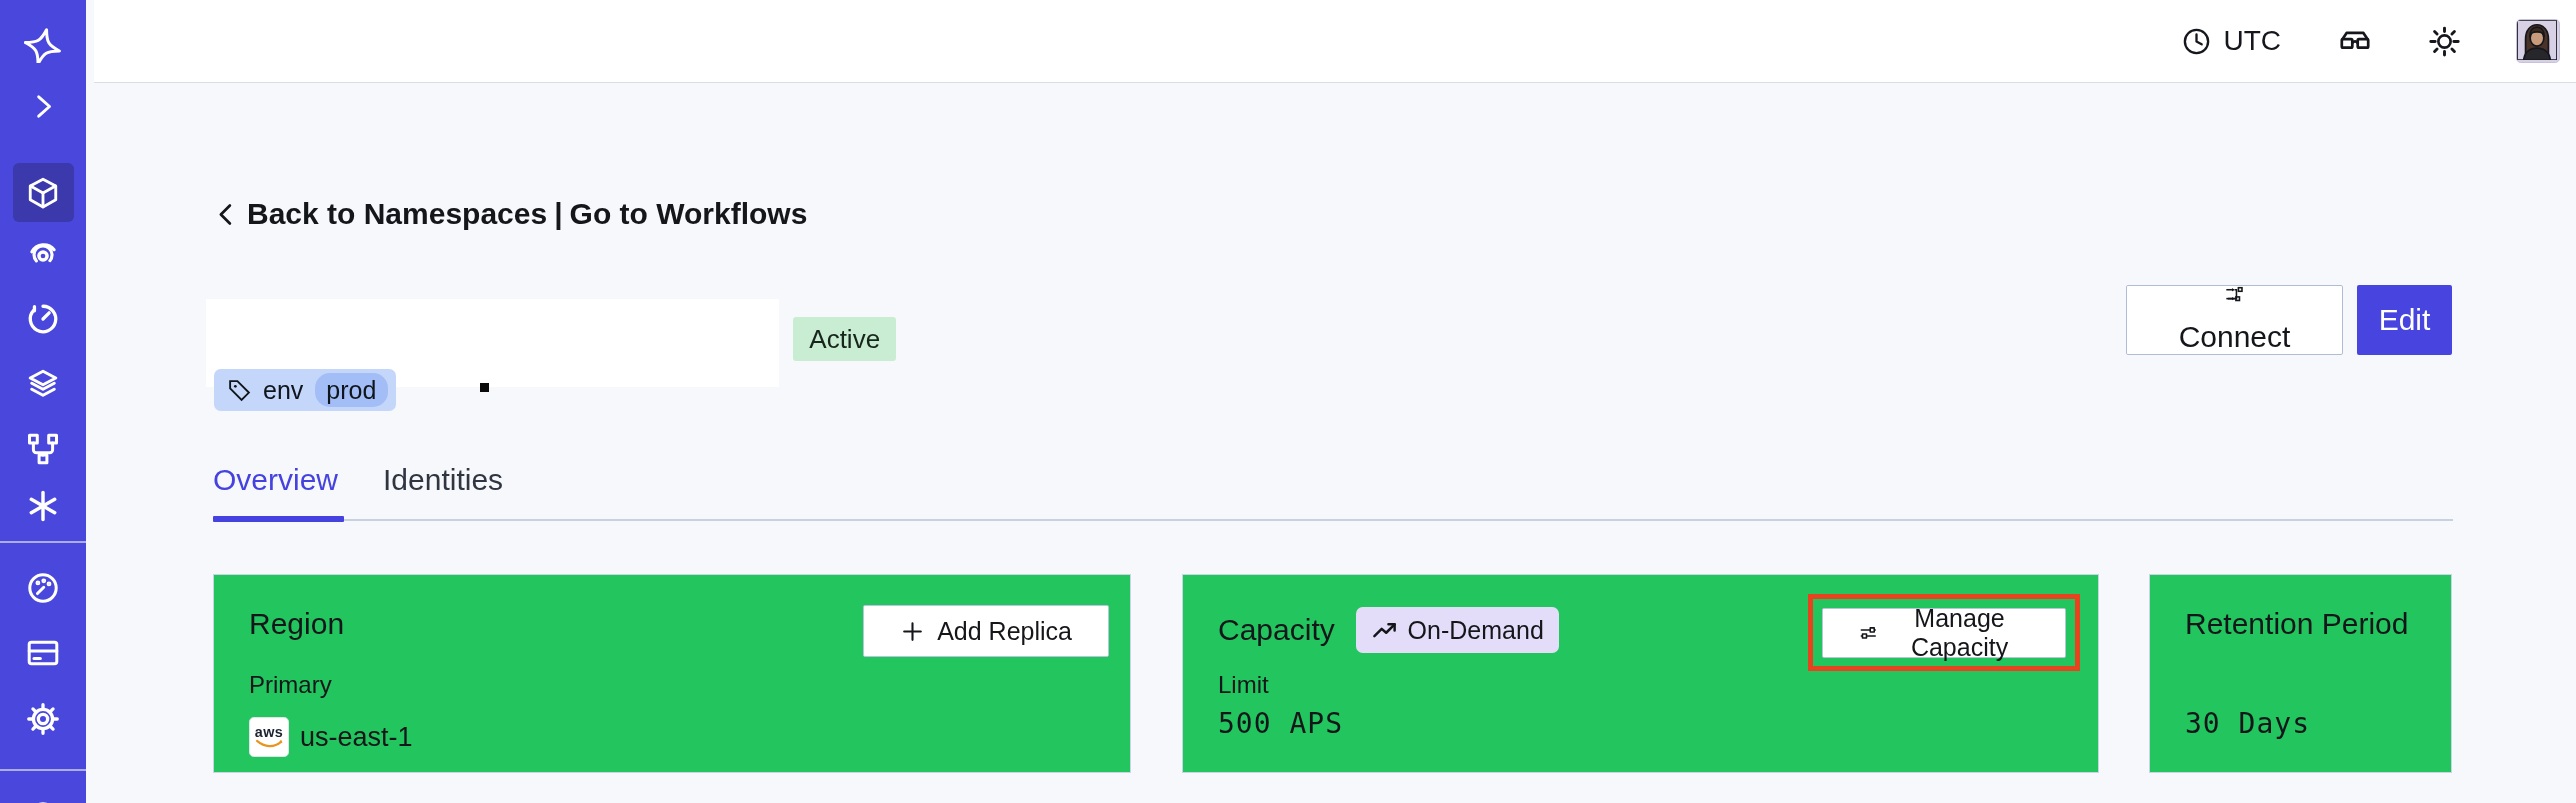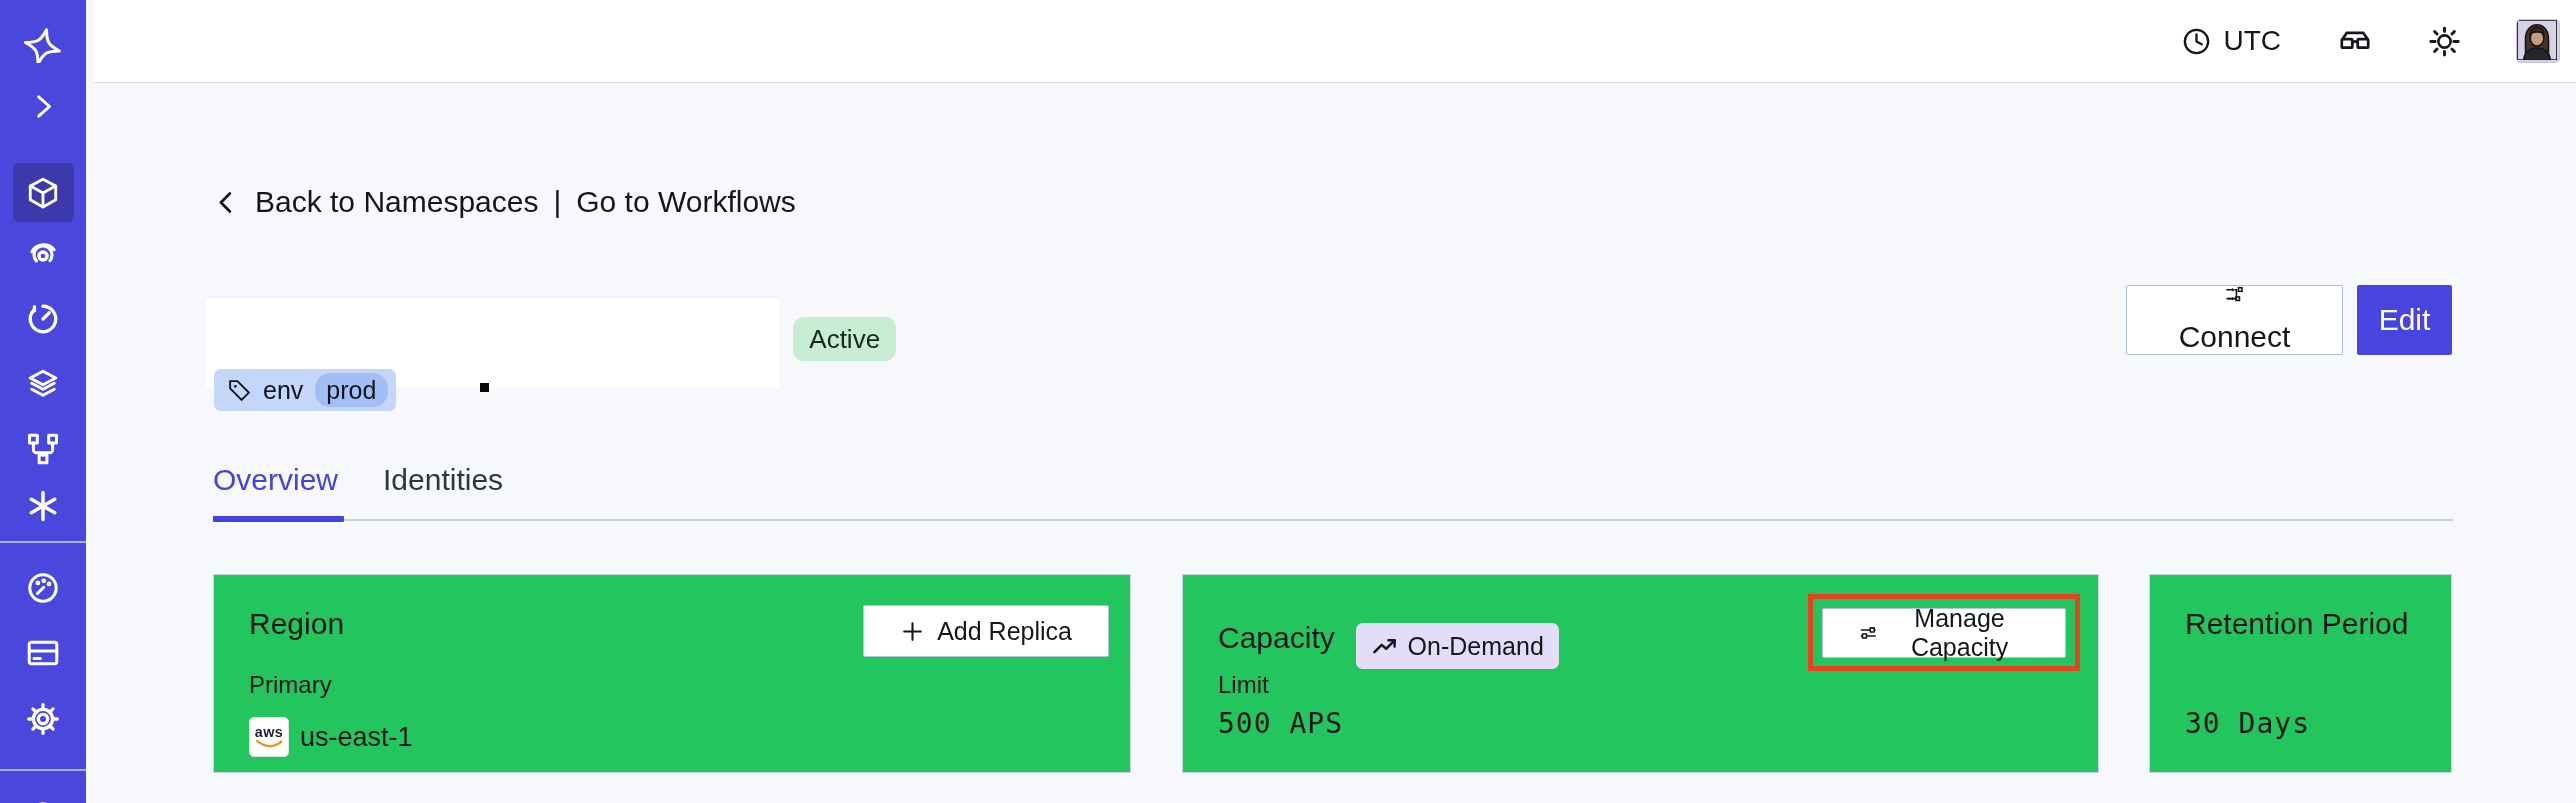--- a/index.html
+++ b/index.html
@@ -14,28 +14,28 @@
   .sidebar svg { stroke:#fff; fill:none; stroke-width:1.9; stroke-linecap:round; stroke-linejoin:round; }
 
   
   .topbar { position:absolute; left:86px; top:0; width:2490px; height:83px; background:#fff; border-bottom:1.9px solid #D8DEE8; z-index:20; display:flex; align-items:center; justify-content:flex-end; padding-right:24px; gap:0;margin-left:8px; }
   .topbar svg { stroke:#15171C; fill:none; stroke-width:1.8; stroke-linecap:round; stroke-linejoin:round; }
   .tz { display:flex; align-items:center; gap:11.5px; font-size:28px; color:#15171C; margin-right:56px; cursor:pointer; }
   .tb-icon { margin-right:54px; cursor:pointer; display:flex; align-items:center; }
   .avatar { width:44px; height:44px; border-radius:4.8px; border:1.9px solid #C7C3DC; background:#D8D1E6; overflow:hidden; cursor:pointer; }
 
   
-  .breadcrumb { position:absolute; left:213px; top:185px; display:flex; align-items:center; gap:15px; font-size:30px; font-weight:400; color:#14161A; z-index:5; }
+  .breadcrumb { position:absolute; left:213px; top:197px; display:flex; align-items:center; gap:7px; font-size:30px; font-weight:700; color:#14161A; z-index:5; }
   .breadcrumb .crumb { cursor:pointer; }
   .breadcrumb svg { stroke:#14161A; fill:none; stroke-width:2.4; stroke-linecap:round; stroke-linejoin:round; }
 
   .redact-box { position:absolute; left:206px; top:299px; width:573px; height:88px; background:#FFFFFF; z-index:4; }
   .redact-dot { position:absolute; left:480px; top:383px; width:8.6px; height:8.6px; background:#0A0A0A; z-index:5; }
 
-  .badge-active { position:absolute; left:793px; top:317px; height:44px; padding:0 16.3px; display:flex; align-items:center; background:#C8EDD2; border-radius:11px; font-size:26px; color:#17251C; z-index:5;text-align:center; }
+  .badge-active { position:absolute; left:793px; top:317px; height:44px; padding:0 16.3px; display:flex; align-items:center; background:#C8EDD2; border-radius:3px; font-size:26px; color:#17251C; z-index:5;text-align:center; }
 
   .btn-connect { position:absolute; left:2126px; top:285px; width:217px; height:70px; background:#fff; border:1.9px solid #AFBDD3; border-radius:1.9px; display:flex; align-items:center; justify-content:center; gap:15.3px; font-size:30px; color:#14161A; cursor:pointer;flex-direction:column; }
   .btn-connect svg { stroke:#14161A; fill:none; stroke-width:2; stroke-linecap:square; }
   .btn-edit { position:absolute; left:2357px; top:285px; width:95px; height:70px; background:#4744E0; border:none; border-radius:2px; color:#fff; font-size:30px; font-family:"Liberation Sans",sans-serif; display:flex; align-items:center; justify-content:center; cursor:pointer; }
 
   .tag-pill { position:absolute; left:214px; top:369px; height:42px; display:flex; align-items:center; gap:11.5px; background:#C4D6FA; border-radius:6.7px; padding:0 7.7px 0 12.5px; font-size:25px; color:#10151C; z-index:5; cursor:pointer; }
   .tag-pill svg { stroke:#10151C; fill:none; stroke-width:1.8; }
   .tag-chip { background:#A3BEF6; border-radius:15px; padding:2.9px 11.5px; }
 
   .tabs { position:absolute; left:213px; top:463px; display:flex; gap:45px; font-size:30px; z-index:5;text-align:right; }
@@ -48,21 +48,21 @@
   .card { position:absolute; top:574px; height:199px; background:#22c55e; border:1.9px solid #C9D5E5; }
   .card-title-row { position:absolute; left:35px; top:32px; display:flex; align-items:center; gap:21px; }
   .card-title { font-size:30px; font-weight:500; color:#14161A; }
   .field-label { position:absolute; left:35px; top:96px; font-size:24px; color:#14161A; }
   .value-row { position:absolute; left:35px; top:142px; display:flex; align-items:center; gap:11px; font-size:27px; color:#14161A; }
   .mono-value { position:absolute; left:35px; top:132px; font-size:28px; font-family:"DejaVu Sans Mono", monospace; color:#14161A; letter-spacing:1px; }
 
   .btn-card { height:52px; background:#fff; border:1.9px solid #B7C5DB; border-radius:1.9px; display:flex; align-items:center; justify-content:center; gap:12.5px; font-size:25px; color:#14161A; padding:0 36px; cursor:pointer; font-family:"Liberation Sans",sans-serif; }
   .btn-card svg { stroke:#14161A; fill:none; stroke-width:2; stroke-linecap:round; stroke-linejoin:round; }
 
-  .badge-ondemand { height:46px; display:flex; align-items:center; gap:9.6px; background:#E4DDF9; border-radius:6.7px; padding:0 15.3px; font-size:25px; font-weight:500; color:#14161A;margin-top:16px; }
+  .badge-ondemand { height:46px; display:flex; align-items:center; gap:9.6px; background:#E4DDF9; border-radius:6.7px; padding:0 15.3px; font-size:25px; font-weight:500; color:#14161A; }
   .badge-ondemand svg { stroke:#14161A; fill:none; stroke-width:2.2; stroke-linecap:round; stroke-linejoin:round; }
 
   .highlight-ring { position:absolute; left:625px; top:19px; width:272px; height:77px; border:5.8px solid #E8431F; display:flex; align-items:center; justify-content:center; background:transparent; }
   .aws-box { width:40px; height:40px; border:1.9px solid #DFE3EA; border-radius:4.8px; background:#fff; display:flex; flex-direction:column; align-items:center; justify-content:center; line-height:1; }
   .aws-box .aws-txt { font-size:14.4px; font-weight:bold; color:#1B2330; letter-spacing:0.5px; }
 </style>
 </head>
 <body>
 
 <nav class="sidebar">

